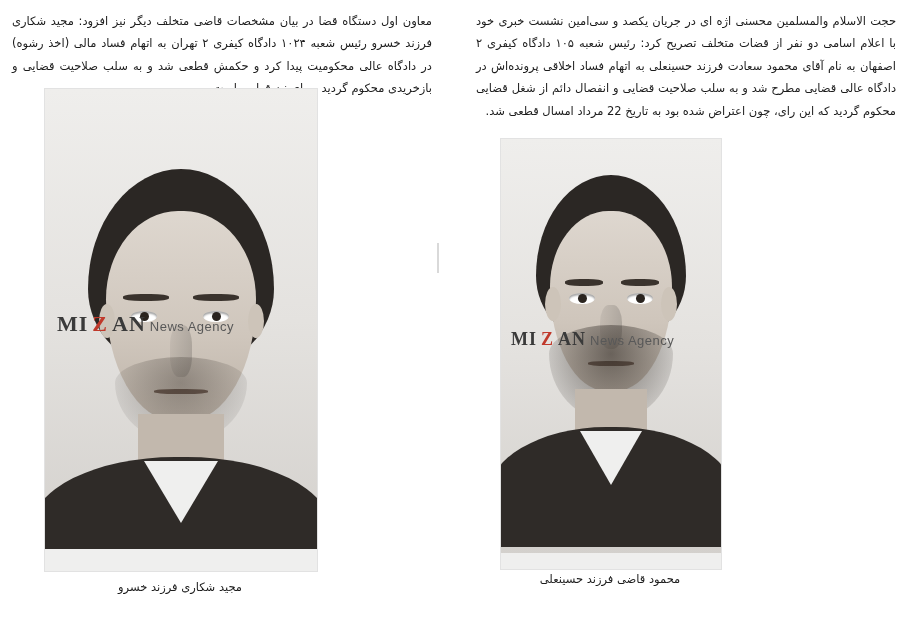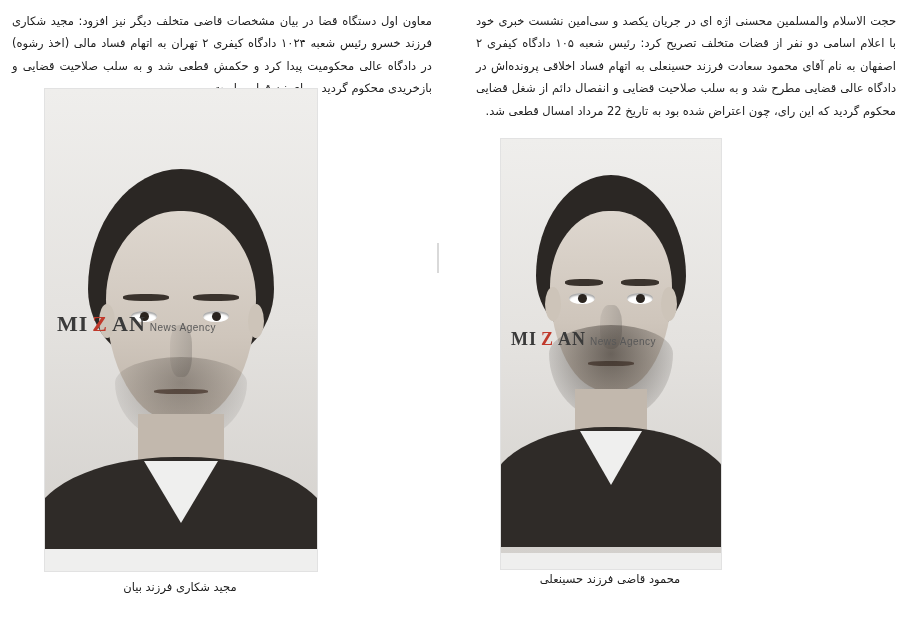--- a/index.html
+++ b/index.html
@@ -176,21 +176,21 @@
     align-items: baseline;
     gap: 4px;
     font-family: "Liberation Serif", "DejaVu Serif", serif;
     letter-spacing: 1px;
     user-select: none;
   }
   .wm-mi { color: #3a3a3a; font-weight: 700; }
   .wm-z  { color: #c0392b; font-weight: 700; }
   .wm-an { color: #3a3a3a; font-weight: 700; }
   .wm-sub {
-    font-size: 10px;
+    font-size: 13px;
     color: #585858;
     letter-spacing: .5px;
     font-family: "Liberation Sans", sans-serif;
   }
 
   .caption {
     position: absolute;
     text-align: center;
     direction: rtl;
     font-size: 11.5px;
@@ -252,21 +252,21 @@
         <div class="photo-bottom-strip" style="height:22px;"></div>
       </div>
       <div class="watermark" style="left:12px;top:222px;font-size:22px;">
         <span class="wm-mi">MI</span>
           <span class="wm-z">Z</span>
           <span class="wm-an">AN</span>
         <span class="wm-sub">News Agency</span>
       </div>
     </div>
   </div>
-  <div class="caption caption-left">مجید شکاری فرزند بیان</div>
+  <div class="caption caption-left">مجید شکاری فرزند خسرو</div>
 
   <div class="photo-block photo-right">
     <div class="photo-frame">
       <div class="portrait">
         <div class="bg-wash"></div>
         <div class="hair" style="top:36px;width:150px;height:168px;"></div>
         <div class="face" style="top:72px;width:122px;height:180px;"></div>
         <div class="ear" style="left:44px;top:148px;"></div>
         <div class="ear" style="left:160px;top:148px;"></div>
         <div class="brow" style="left:64px;top:140px;width:38px;"></div>

